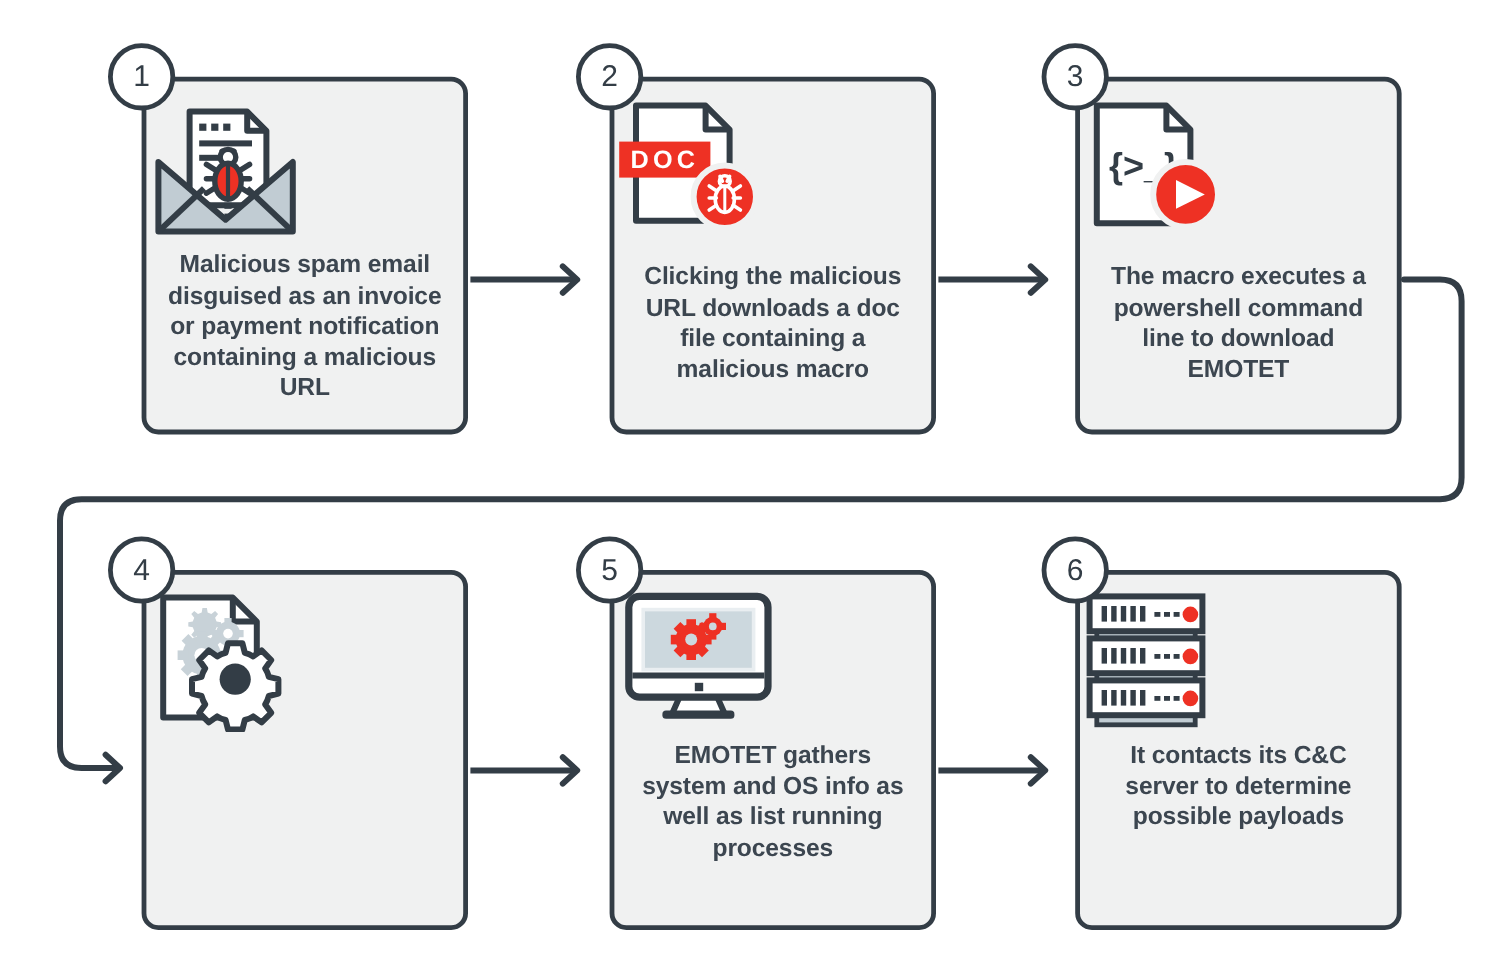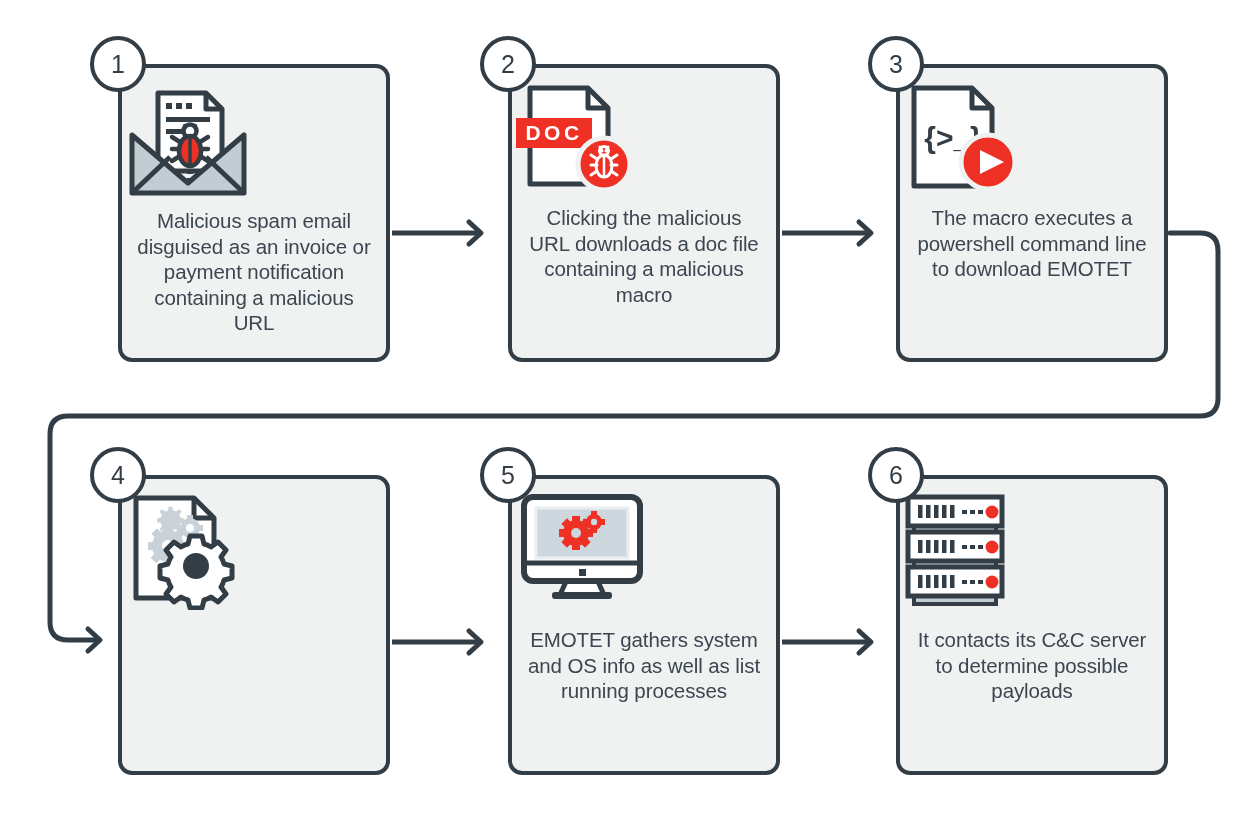--- a/index.html
+++ b/index.html
@@ -48,38 +48,38 @@
     width:100%;
     display:flex;align-items:center;justify-content:flex-start;
     margin-top:6px;
   }
   .caption{
     width:238px;
     text-align:center;
     color:#3c4650;
     font-size:20.5px;
     line-height:25.5px;
-    font-weight:400;
+    font-weight:700;
     letter-spacing:-0.1px;
     margin-top:-2px;
   }
 
   
   #card1{left:118px;top:64px;}
   #card2{left:508px;top:64px;}
   #card3{left:896px;top:64px;}
   
   #card4{left:118px;top:475px;}
   #card5{left:508px;top:475px;}
   #card6{left:896px;top:475px;}
 
   #card1 .caption{margin-top:4px;}
-  #card2 .caption, #card3 .caption{margin-top:1px;}
+  #card2 .caption, #card3 .caption{margin-top:14px;}
   #card4 .caption{margin-top:6px;}
-  #card5 .caption, #card6 .caption{margin-top:12px;}
+  #card5 .caption, #card6 .caption{margin-top:2px;}
 </style>
 </head>
 <body>
 
 <div id="stage">
 
   <svg id="wires" viewBox="0 0 1257 816">
     <defs>
       <g id="chev"></g>
     </defs>

